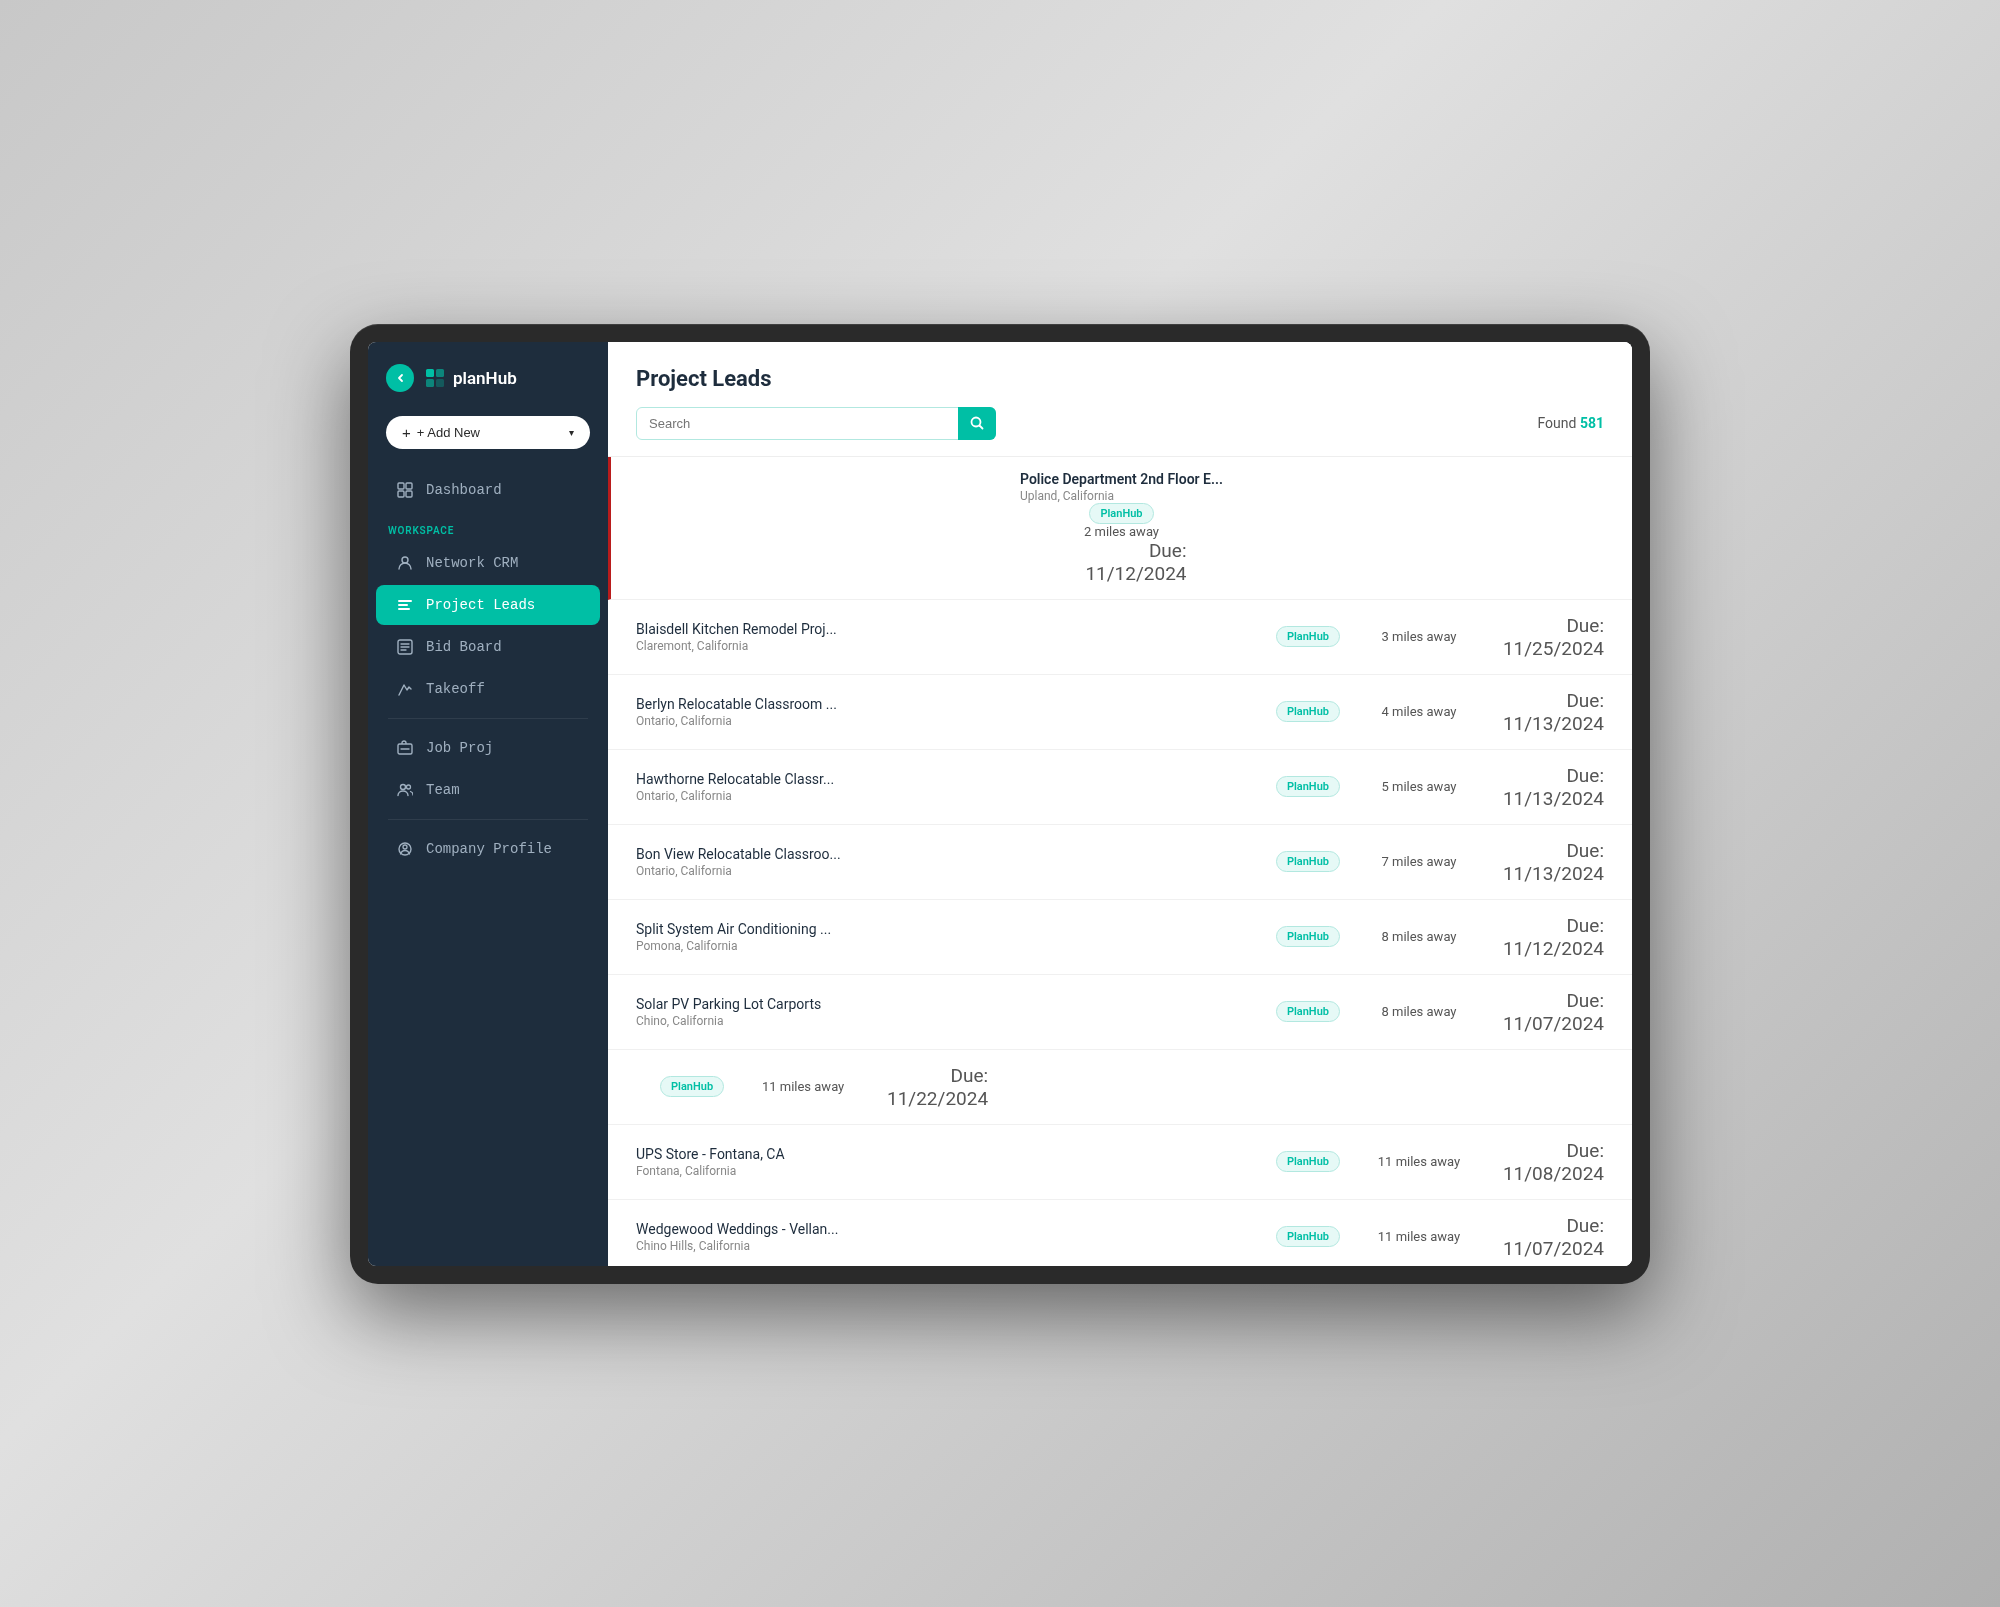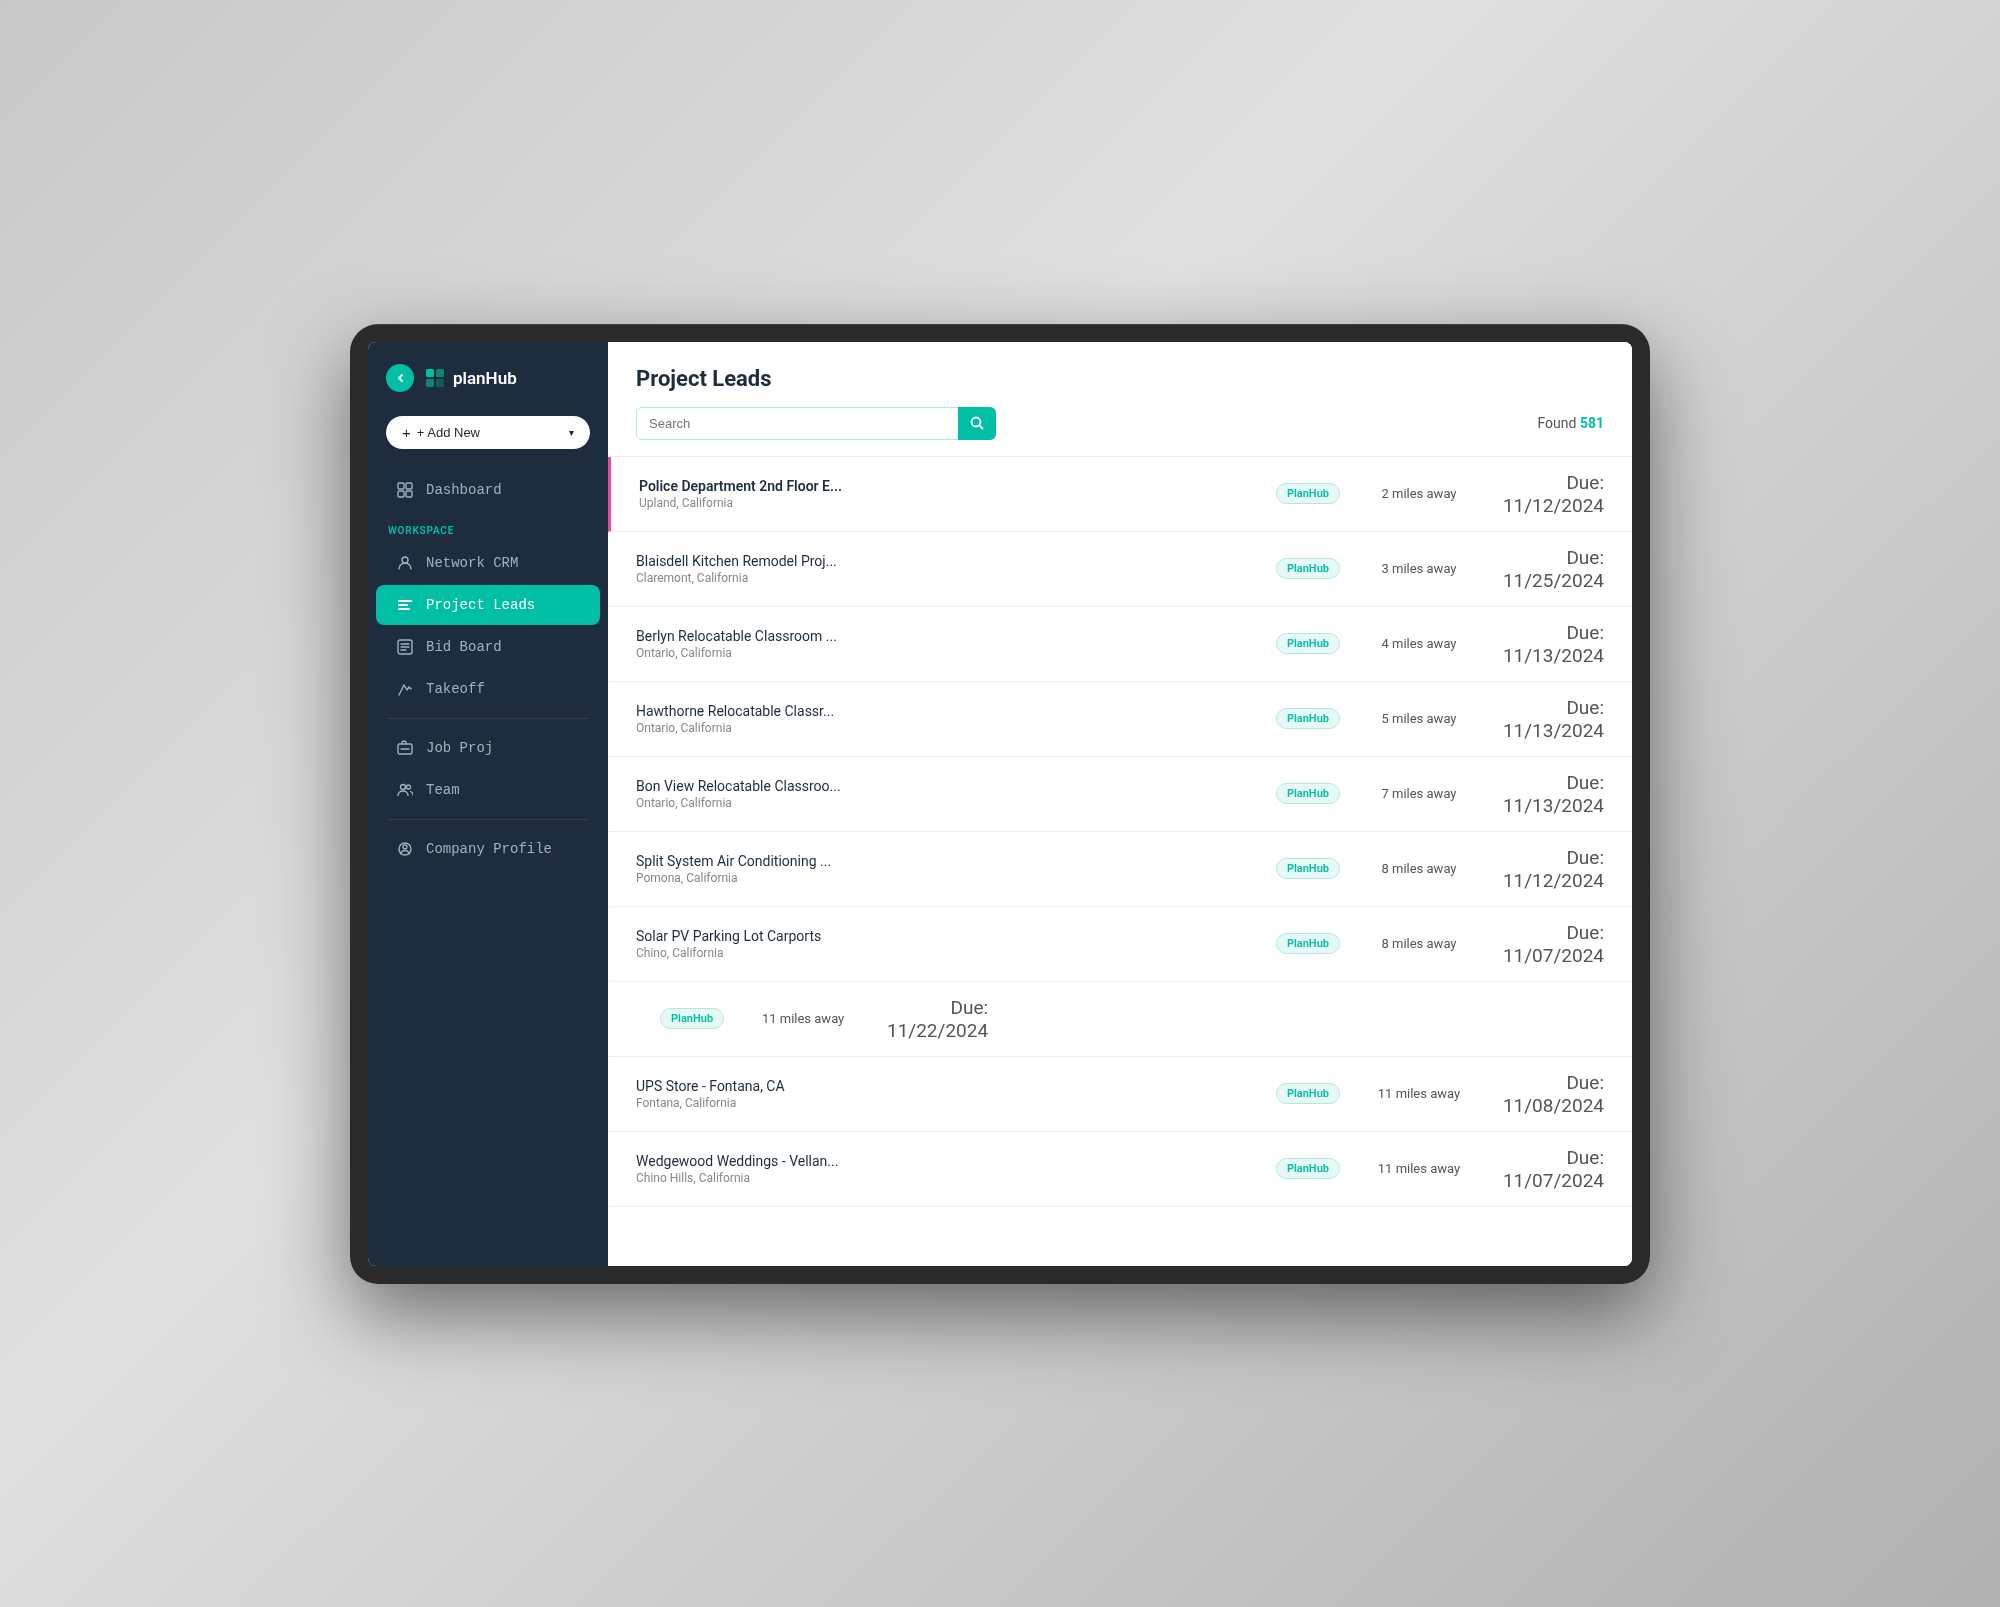--- a/index.html
+++ b/index.html
@@ -205,21 +205,22 @@
     }
     .table-row {
       display: flex;
       align-items: center;
       padding: 14px 28px;
       border-bottom: 1px solid #f0f0f0;
       cursor: pointer;
       transition: background 0.1s;
     }
     .table-row.highlighted {
-      border-left: 3px solid #ec4899;
+      border-left: 3px solid #b91c1c;
+      flex-direction: column;
     }
     .row-project {
       flex: 1;
       min-width: 0;
     }
     .row-project-name {
       font-size: 14px;
       font-weight: 600;
       color: #1e2d3d;
       white-space: nowrap;

